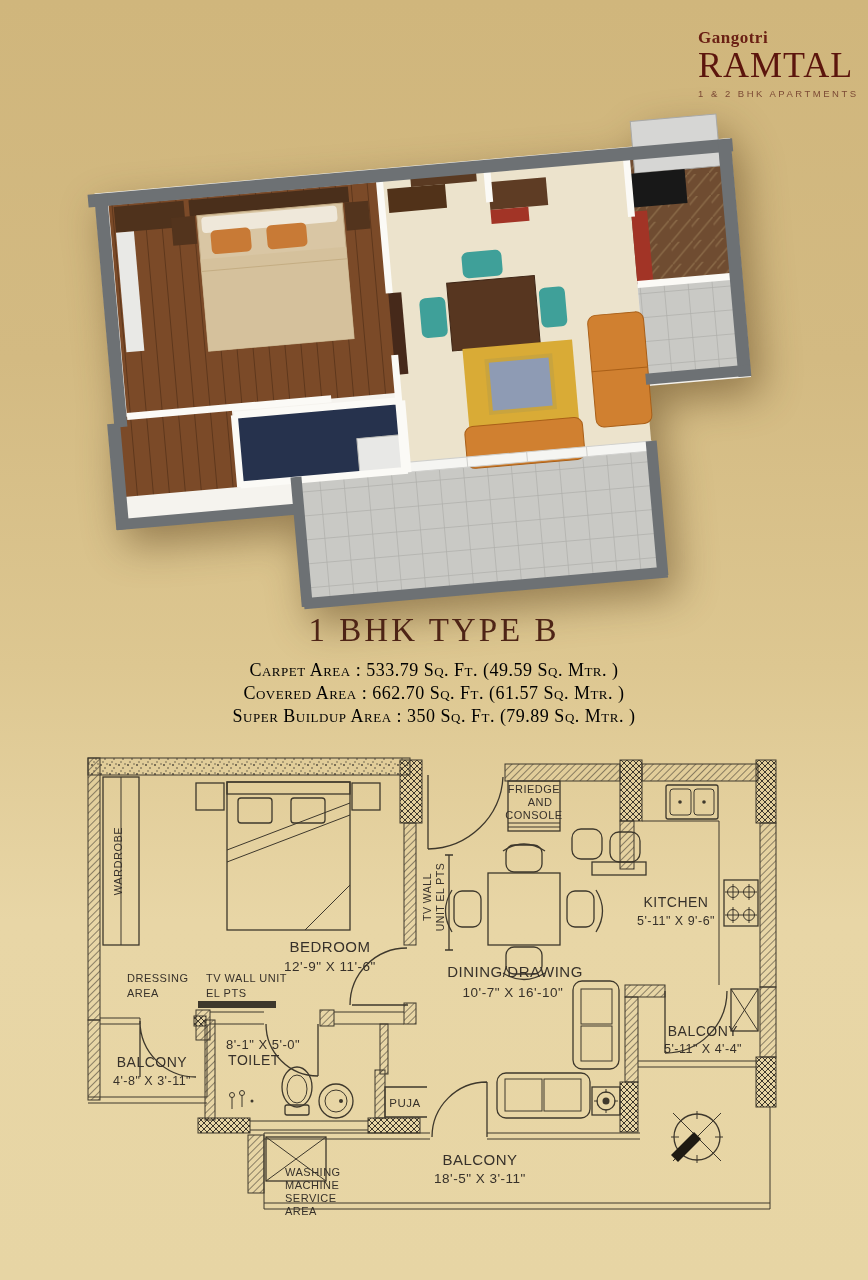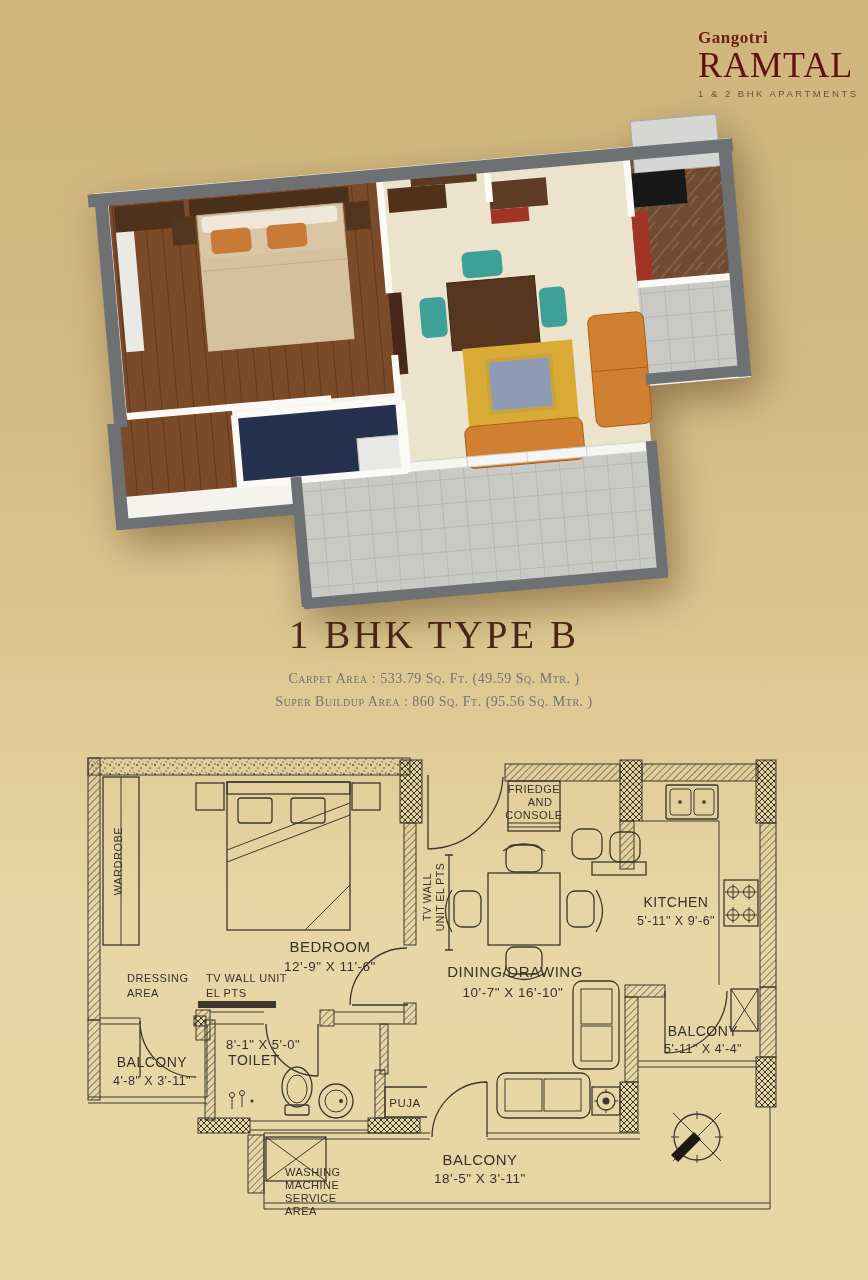--- a/index.html
+++ b/index.html
@@ -8,23 +8,23 @@
        font-family:"Liberation Sans",sans-serif;}
   .page{position:relative;width:868px;height:1280px;}
   
   .brand{position:absolute;top:28px;left:698px;width:130px;color:#5c150d;}
   .brand-small{font-family:"Liberation Serif",serif;font-weight:bold;font-size:17px;color:#6a2014;letter-spacing:.5px;}
   .brand-main{font-family:"Liberation Serif",serif;font-size:36px;line-height:34px;letter-spacing:1px;color:#5c150d;}
   .brand-tag{font-size:9.5px;letter-spacing:2.5px;color:#7c4a35;margin-top:6px;white-space:nowrap;}
   
   .unit{position:absolute;top:612px;left:0;width:868px;text-align:center;}
   .unit h1{margin:0 0 10px 0;font-family:"Liberation Serif",serif;font-weight:normal;
-           font-size:39px;letter-spacing:3px;color:#4e2416;}
-  .area-line{font-family:"Liberation Serif",serif;font-variant:small-caps;font-size:14px;
-             line-height:23px;color:#737373;letter-spacing:.5px;}
+           font-size:33px;letter-spacing:3px;color:#4e2416;}
+  .area-line{font-family:"Liberation Serif",serif;font-variant:small-caps;font-size:18px;
+             line-height:23px;color:#000000;letter-spacing:.5px;}
   svg{position:absolute;left:0;}
   #render3d{top:0;filter:drop-shadow(10px 16px 20px rgba(70,45,10,.45));}
   #plan2d{top:745px;}
   
   .wh{fill:url(#hatch);stroke:#3e382c;stroke-width:1;}
   .wx{fill:url(#xhatch);stroke:#3e382c;stroke-width:1;}
   .wstip{fill:url(#stipple);stroke:#3e382c;stroke-width:1;}
   .ln{stroke:#3e382c;stroke-width:1.3;fill:none;}
   .lt{stroke:#3e382c;stroke-width:1;fill:none;}
   .pt{fill:#37312a;letter-spacing:.5px;font-family:"Liberation Sans",sans-serif;}
@@ -115,21 +115,22 @@
 
       <path class="wall3" d="M105,172 H752"></path>
       <path class="wall3" d="M118,166 V400 M111,396 V502 M744,166 V404"></path>
       <path class="wall3t" d="M105,497 H290 M645,398 H750 M645,460 V595 M285,592 H650 M288,465 V595"></path>
     </g>
   </svg>
 
   <section class="unit">
     <h1>1 BHK TYPE B</h1>
     <div class="area-line">Carpet Area :  533.79 Sq. Ft.  (49.59 Sq. Mtr. )</div>
-    <div class="area-line">Super Buildup Area : 860 Sq. Ft.  (95.56 Sq. Mtr. )</div>
+    <div class="area-line">Covered Area : 662.70 Sq. Ft.  (61.57 Sq. Mtr. )</div>
+    <div class="area-line">Super Buildup Area : 350 Sq. Ft.  (79.89 Sq. Mtr. )</div>
   </section>
 
   <svg id="plan2d" width="868" height="490" viewBox="0 0 868 490">
     <defs>
       <pattern id="hatch" patternUnits="userSpaceOnUse" width="5" height="5" patternTransform="rotate(45)">
         <line x1="0" y1="0" x2="0" y2="5" stroke="#4a4337" stroke-width="1.2"></line>
       </pattern>
       <pattern id="xhatch" patternUnits="userSpaceOnUse" width="6" height="6">
         <path d="M0,0 L6,6 M6,0 L0,6" stroke="#3e382c" stroke-width="1"></path>
       </pattern>

